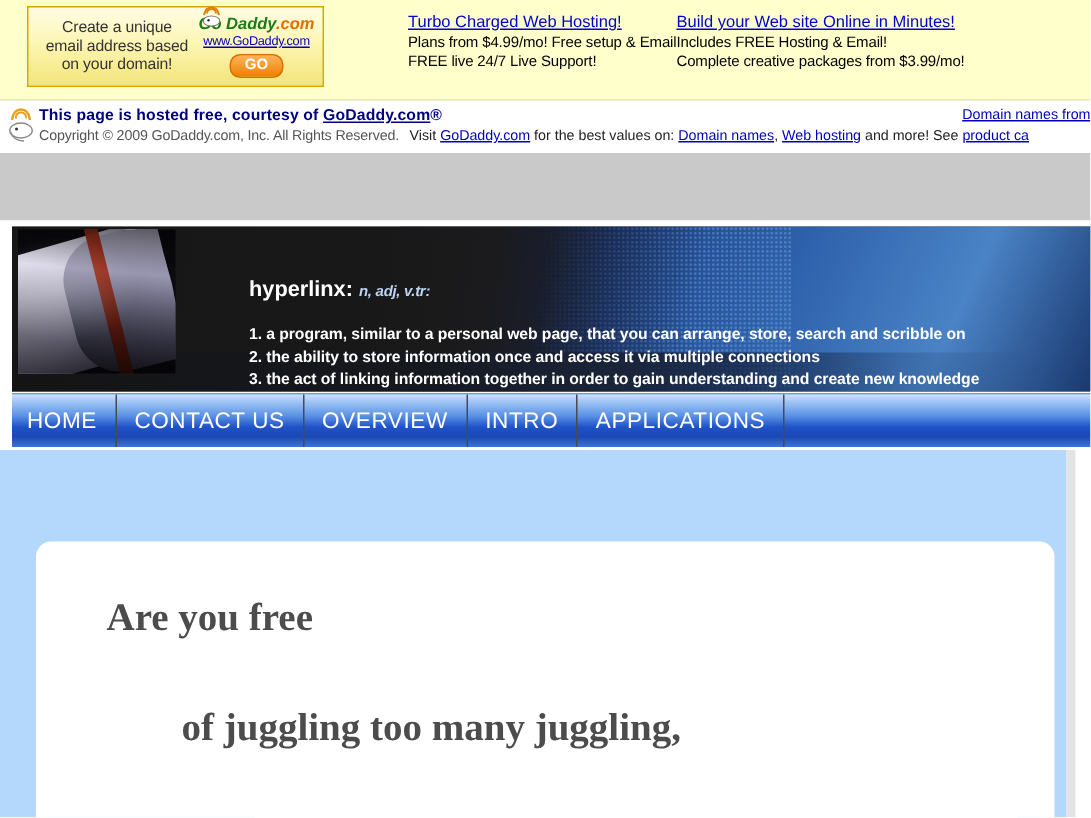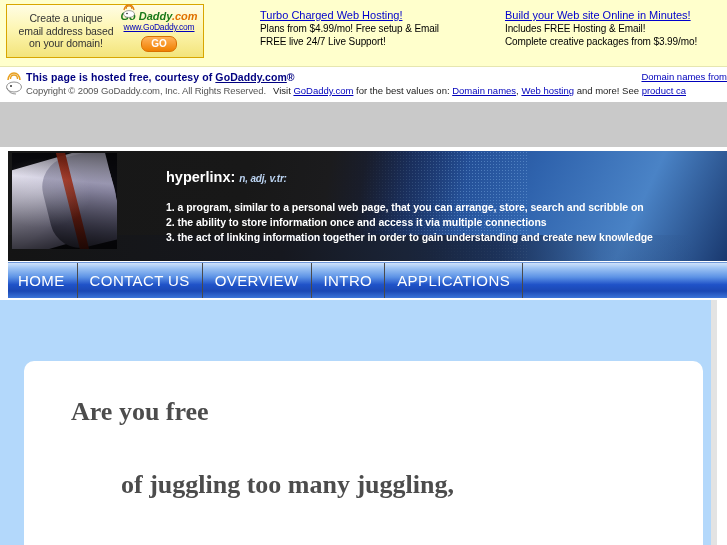--- a/index.html
+++ b/index.html
@@ -20,20 +20,21 @@
     position: relative;
     width: 727px;
     height: 66px;
     background: #ffffcc;
     overflow: hidden;
   }
   .ad-inner {
     display: flex;
     align-items: flex-start;
     height: 80px;
+    padding-left: 12px;
   }
 
   
   .gd-box {
     width: 198px;
     height: 54px;
     margin: 4px 0 0 6px;
     border: 1px solid #d8a600;
     background: linear-gradient(180deg, #fffde4 0%, #fdf6b4 45%, #f3e47a 100%);
     box-sizing: border-box;
@@ -93,21 +94,21 @@
     width: 16px;
     height: 16px;
   }
 
   
   .ad-col {
     flex: 0 0 auto;
     padding-top: 8px;
   }
   .ad-col.col-a { margin-left: 56px; }
-  .ad-col.col-b { margin-left: 66px; }
+  .ad-col.col-b { }
   .ad-head {
     font-size: 11px;
     font-weight: normal;
     color: #0000cc;
     text-decoration: underline;
     line-height: 14px;
     white-space: nowrap;
   }
   .ad-line {
     font-size: 10px;
@@ -282,21 +283,21 @@
     position: absolute;
     left: 0; top: 0;
     width: 105px; height: 96px;
     background: radial-gradient(ellipse 90px 64px at 30px 40px, rgba(255,255,255,0.18) 0%, rgba(0,0,0,0.0) 55%),
                 linear-gradient(185deg, rgba(0,0,0,0.55) 0%, rgba(0,0,0,0) 30%, rgba(0,0,0,0.65) 100%);
   }
 
   .banner-text {
     position: absolute;
     left: 158px;
-    top: 18px;
+    top: 34px;
     width: 545px;
   }
   .bt-title {
     font-size: 14.5px;
     font-weight: bold;
     color: #ffffff;
     line-height: 17px;
     white-space: nowrap;
   }
   .bt-title .pos {

